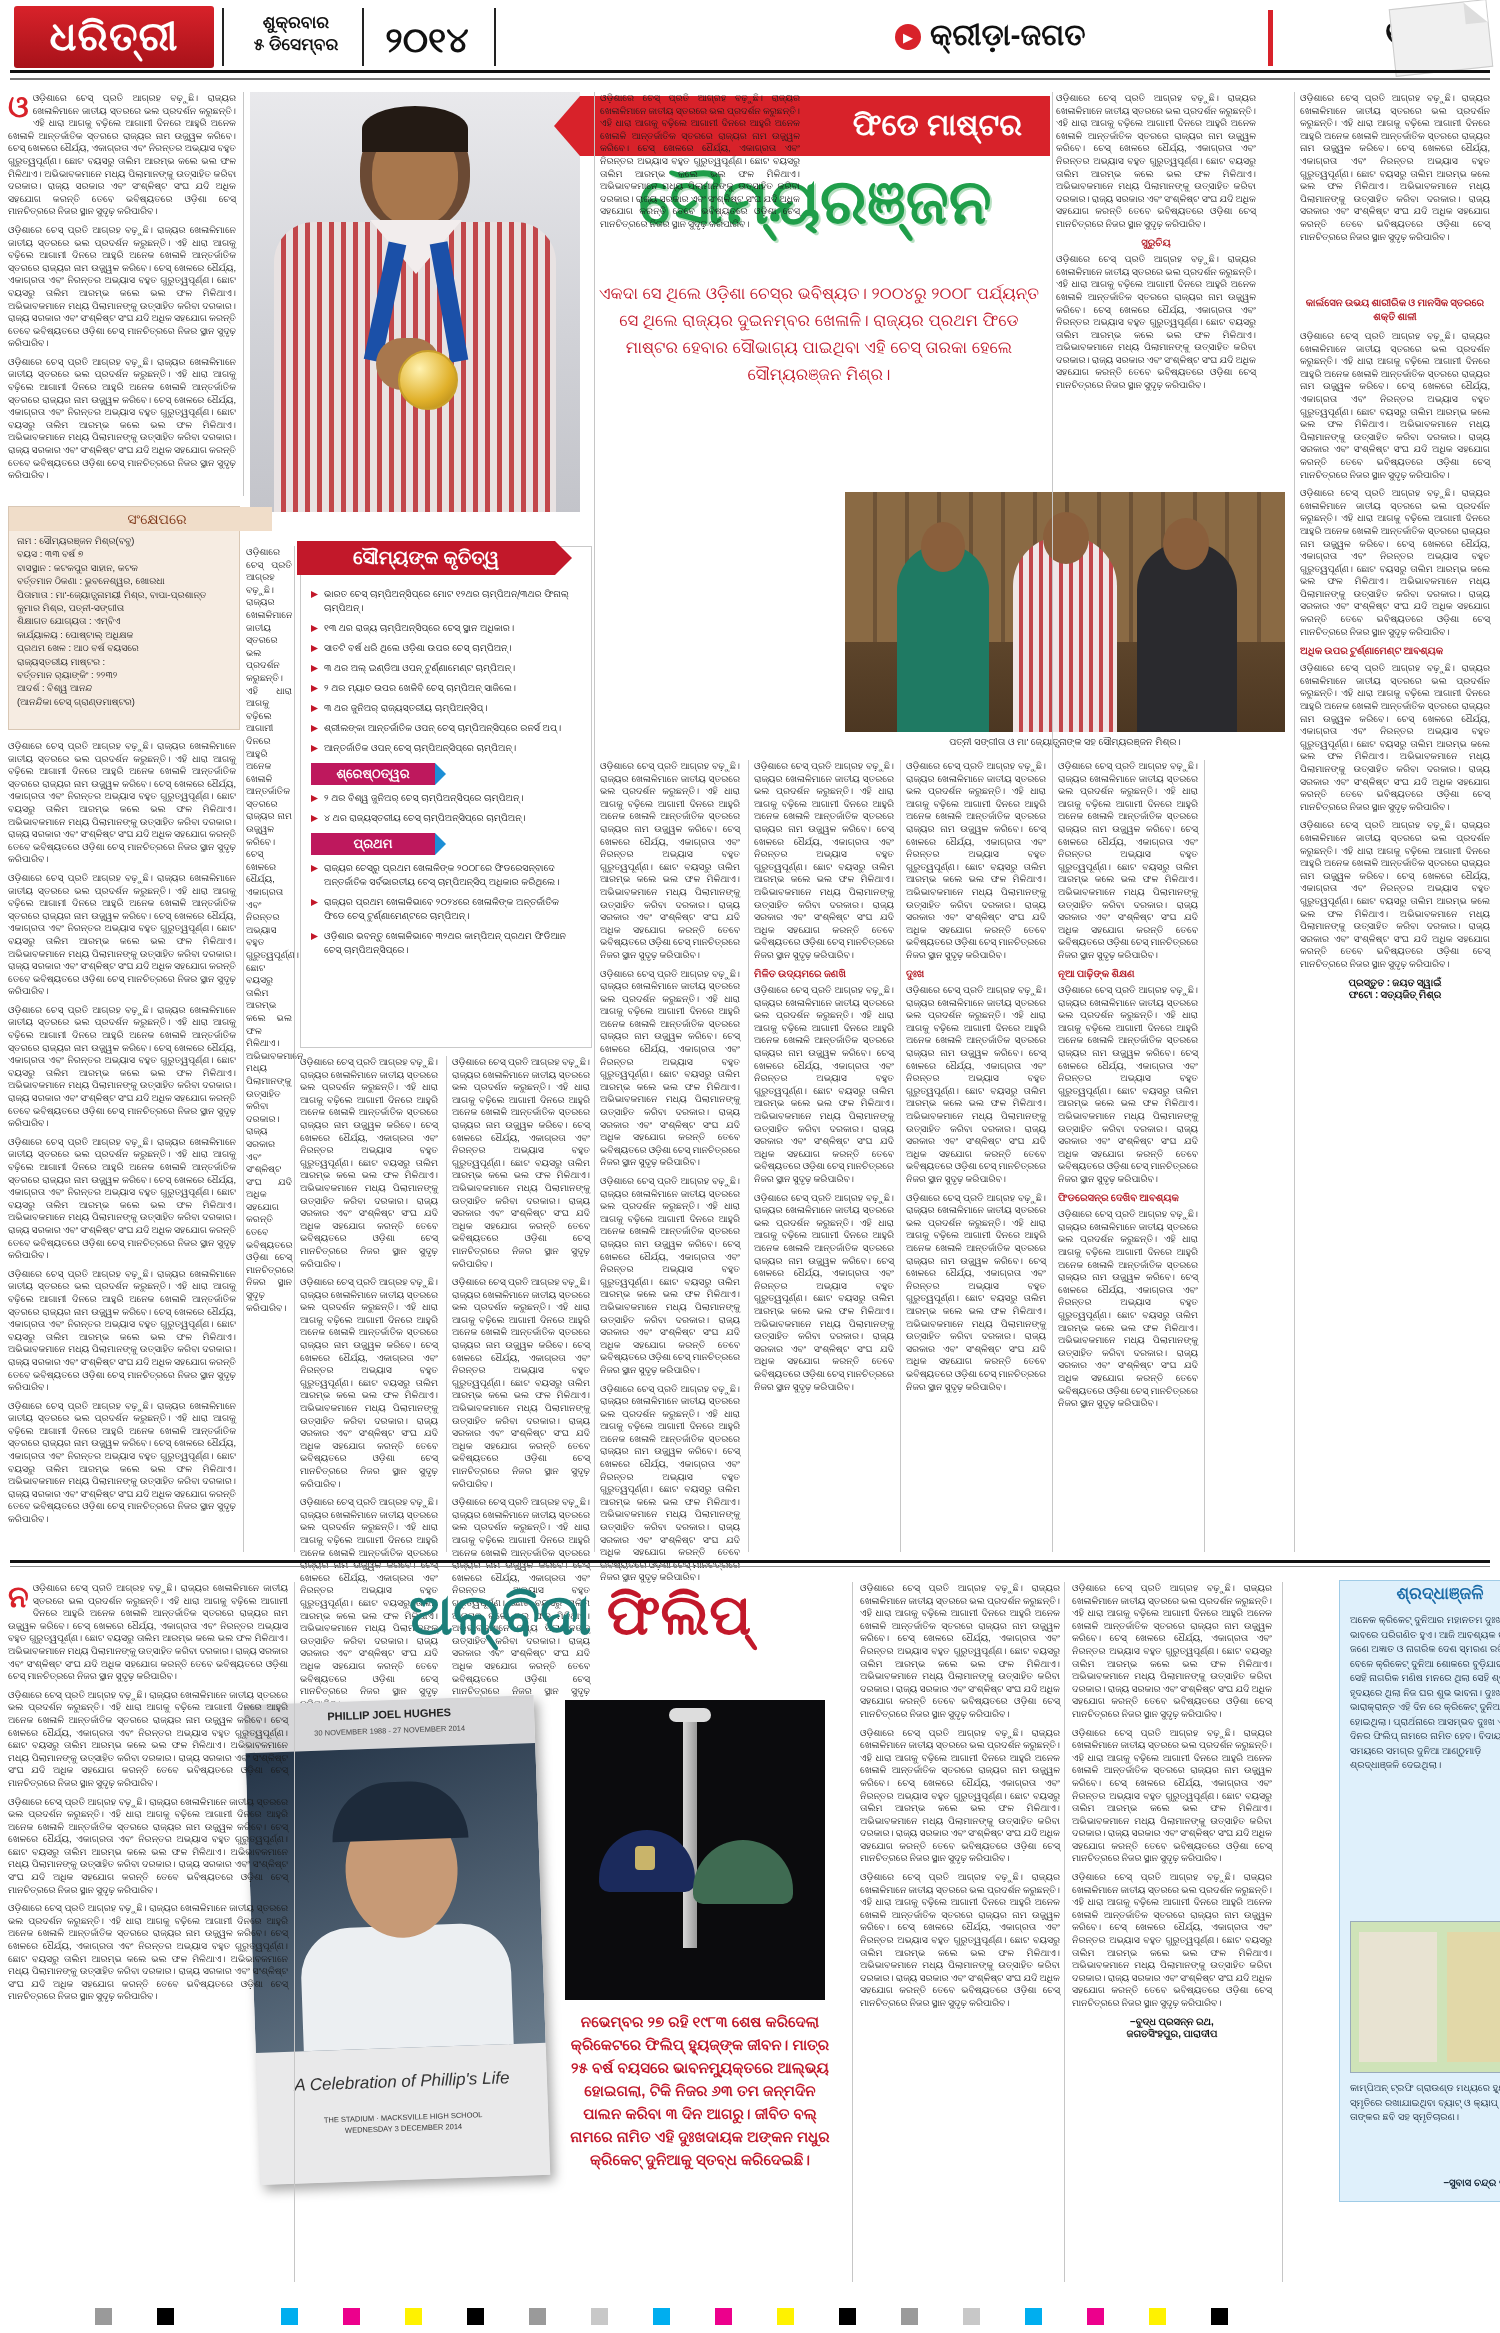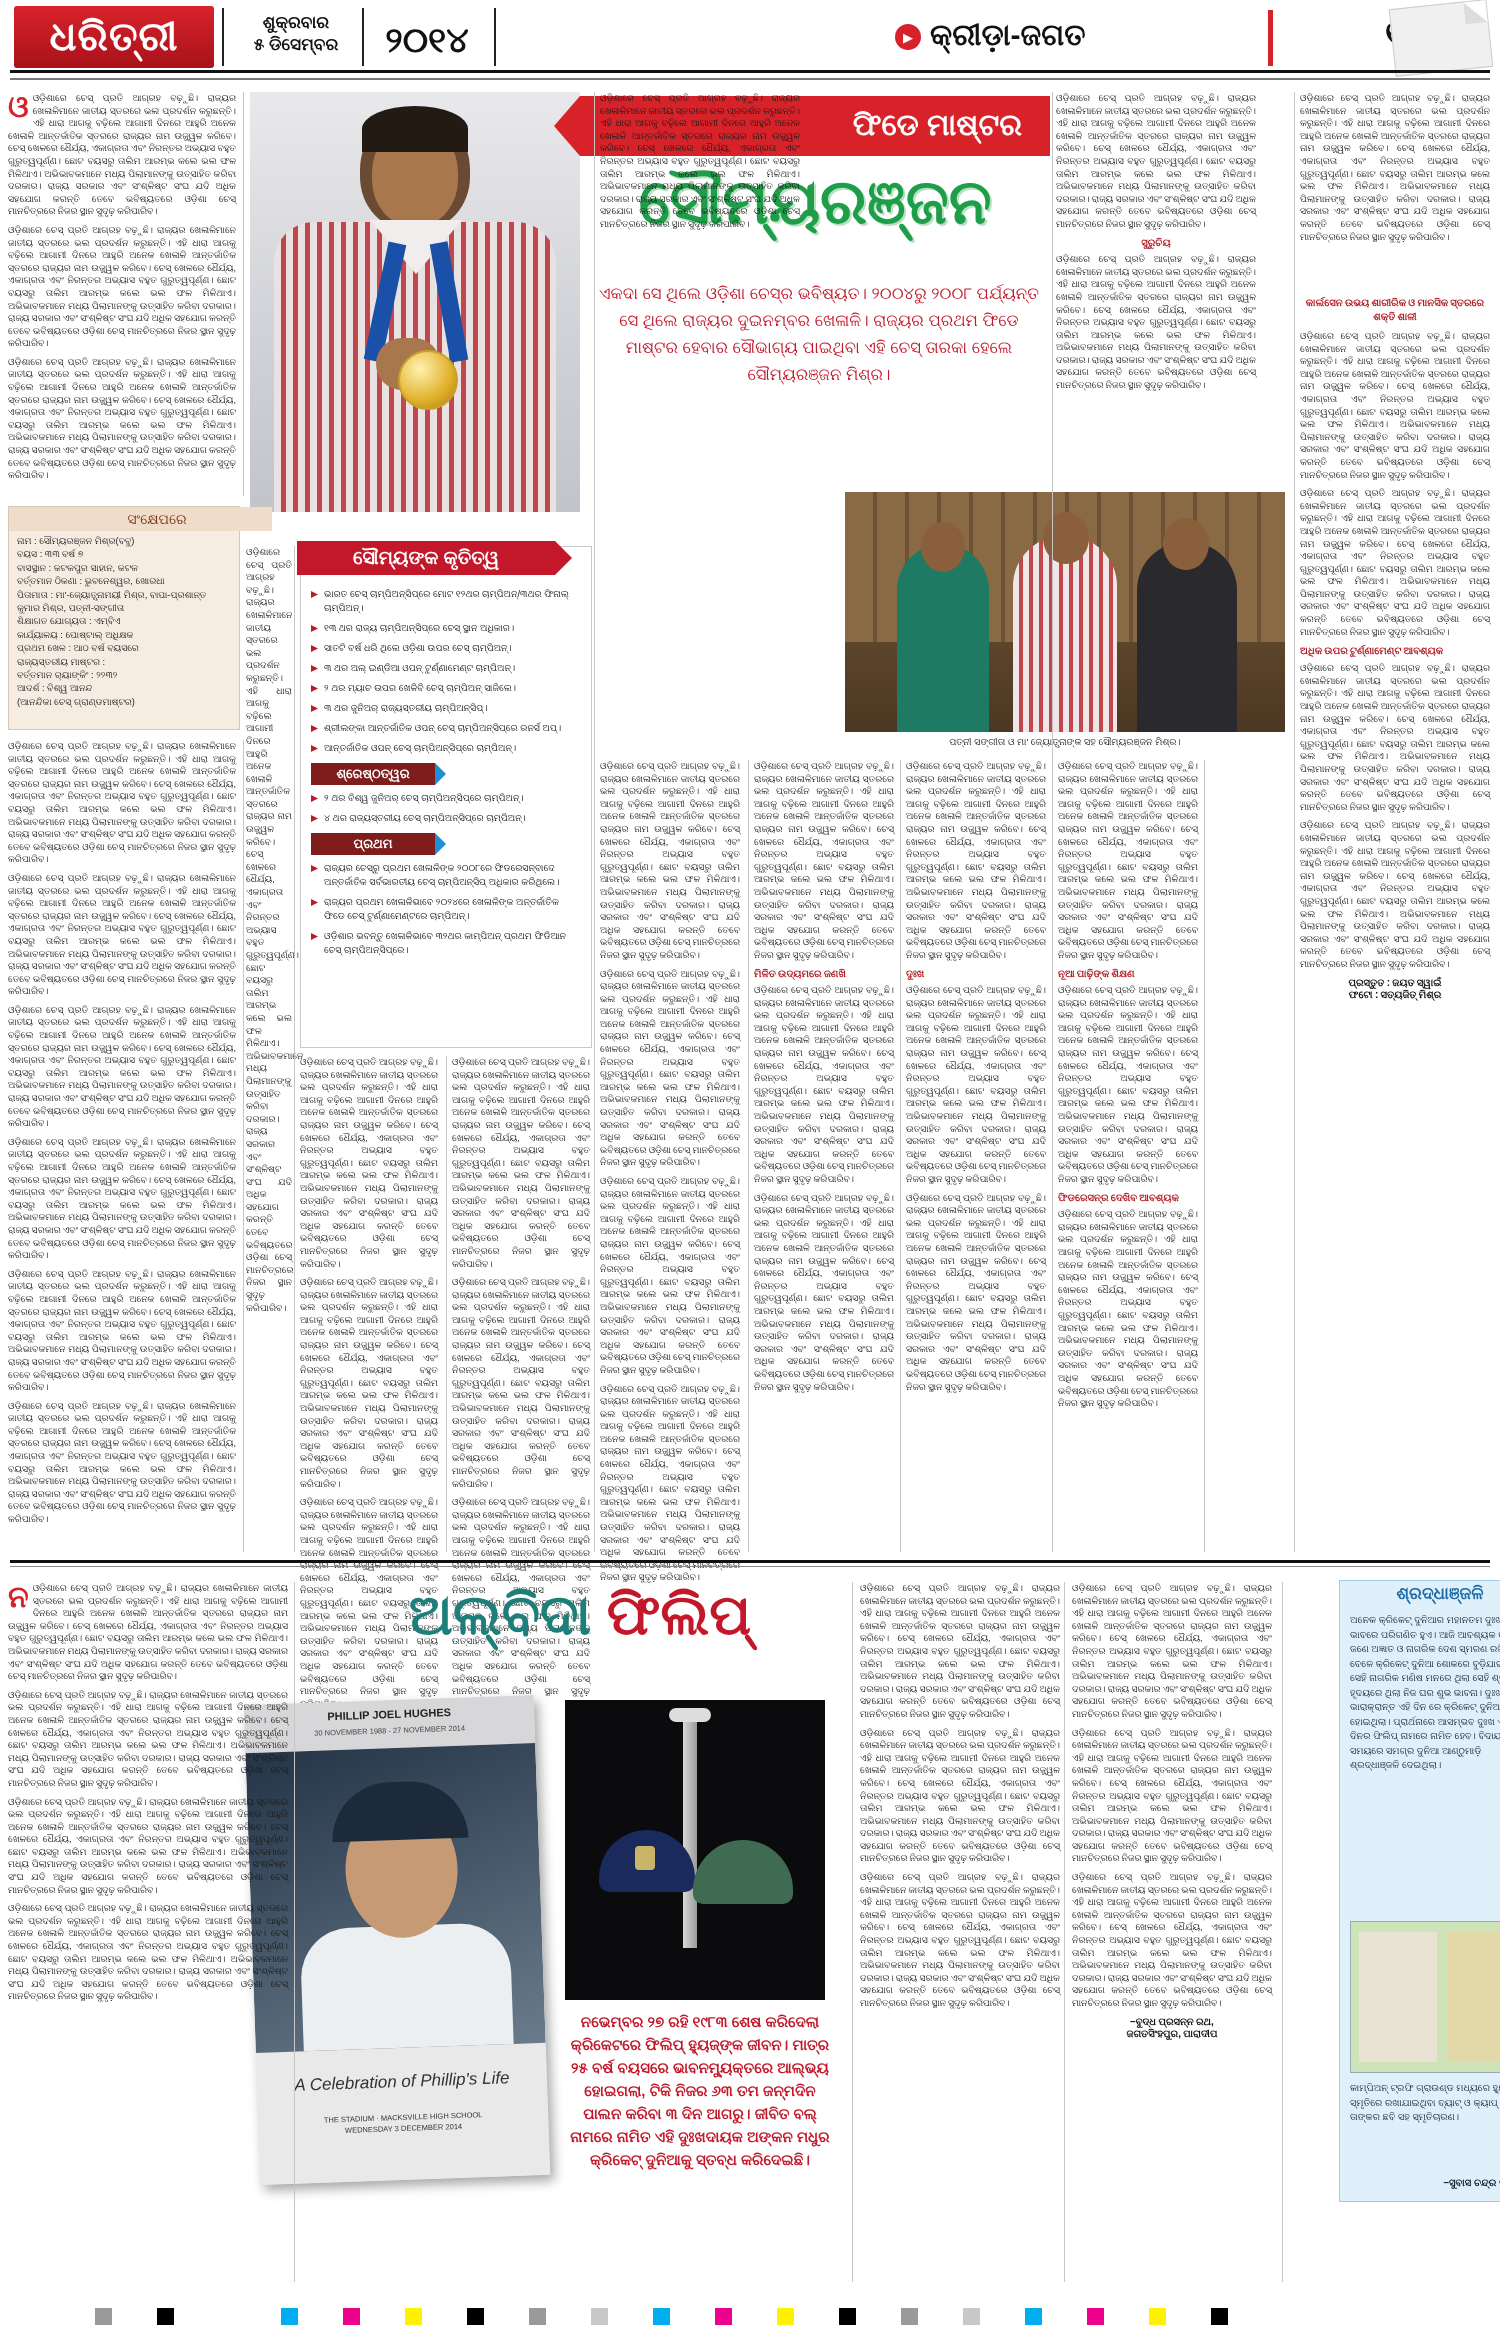--- a/index.html
+++ b/index.html
@@ -80,21 +80,21 @@
   .box-sankhepa .bb{position:absolute;left:8px;top:28px;width:214px;font-size:9.3px;line-height:13.4px;color:#222;}
 
   .box-kriti{position:absolute;left:300px;top:546px;width:290px;height:500px;border:1px solid #c9c9c9;background:#fff;}
   .kriti-head{position:absolute;left:-4px;top:-6px;width:258px;height:34px;background:#c2182a;
       display:flex;align-items:center;justify-content:center;color:#fff;font-size:19px;font-weight:bold;}
   .kriti-head:after{content:"";position:absolute;right:-17px;top:0;border-style:solid;border-width:17px 0 17px 17px;border-color:transparent transparent transparent #c2182a;}
   .kriti-body{position:absolute;left:10px;top:40px;width:270px;font-size:9.4px;line-height:14px;color:#111;}
   .kriti-body .it{position:relative;padding-left:13px;margin-bottom:6px;}
   .kriti-body .it:before{content:"";position:absolute;left:0;top:4px;width:7px;height:7px;background:#c2182a;
       clip-path:polygon(0 0,100% 50%,0 100%);}
-  .subhead{position:relative;margin:8px 0 6px 0;width:124px;height:22px;background:#7f1d1d;color:#fff;
+  .subhead{position:relative;margin:8px 0 6px 0;width:124px;height:22px;background:#be185d;color:#fff;
       font-size:13px;font-weight:bold;display:flex;align-items:center;justify-content:center;}
   .subhead:after{content:"";position:absolute;right:-11px;top:0;border-style:solid;border-width:11px 0 11px 11px;border-color:transparent transparent transparent #1c8fd6;}
   .vline{position:absolute;width:1px;background:#c6c6c6;}
 
   
   .bottom-sep{position:absolute;left:10px;top:1560px;width:1480px;height:3px;background:#111;}
   .bottom-sep2{position:absolute;left:10px;top:1566px;width:1480px;height:1px;background:#888;}
   .albida{position:absolute;left:300px;top:1582px;width:560px;text-align:center;font-size:56px;font-weight:bold;color:#1d7f7a;}
   .albida .red{color:#c2182a;}
   .book{position:absolute;left:252px;top:1700px;width:290px;height:480px;background:#e9e9ea;

